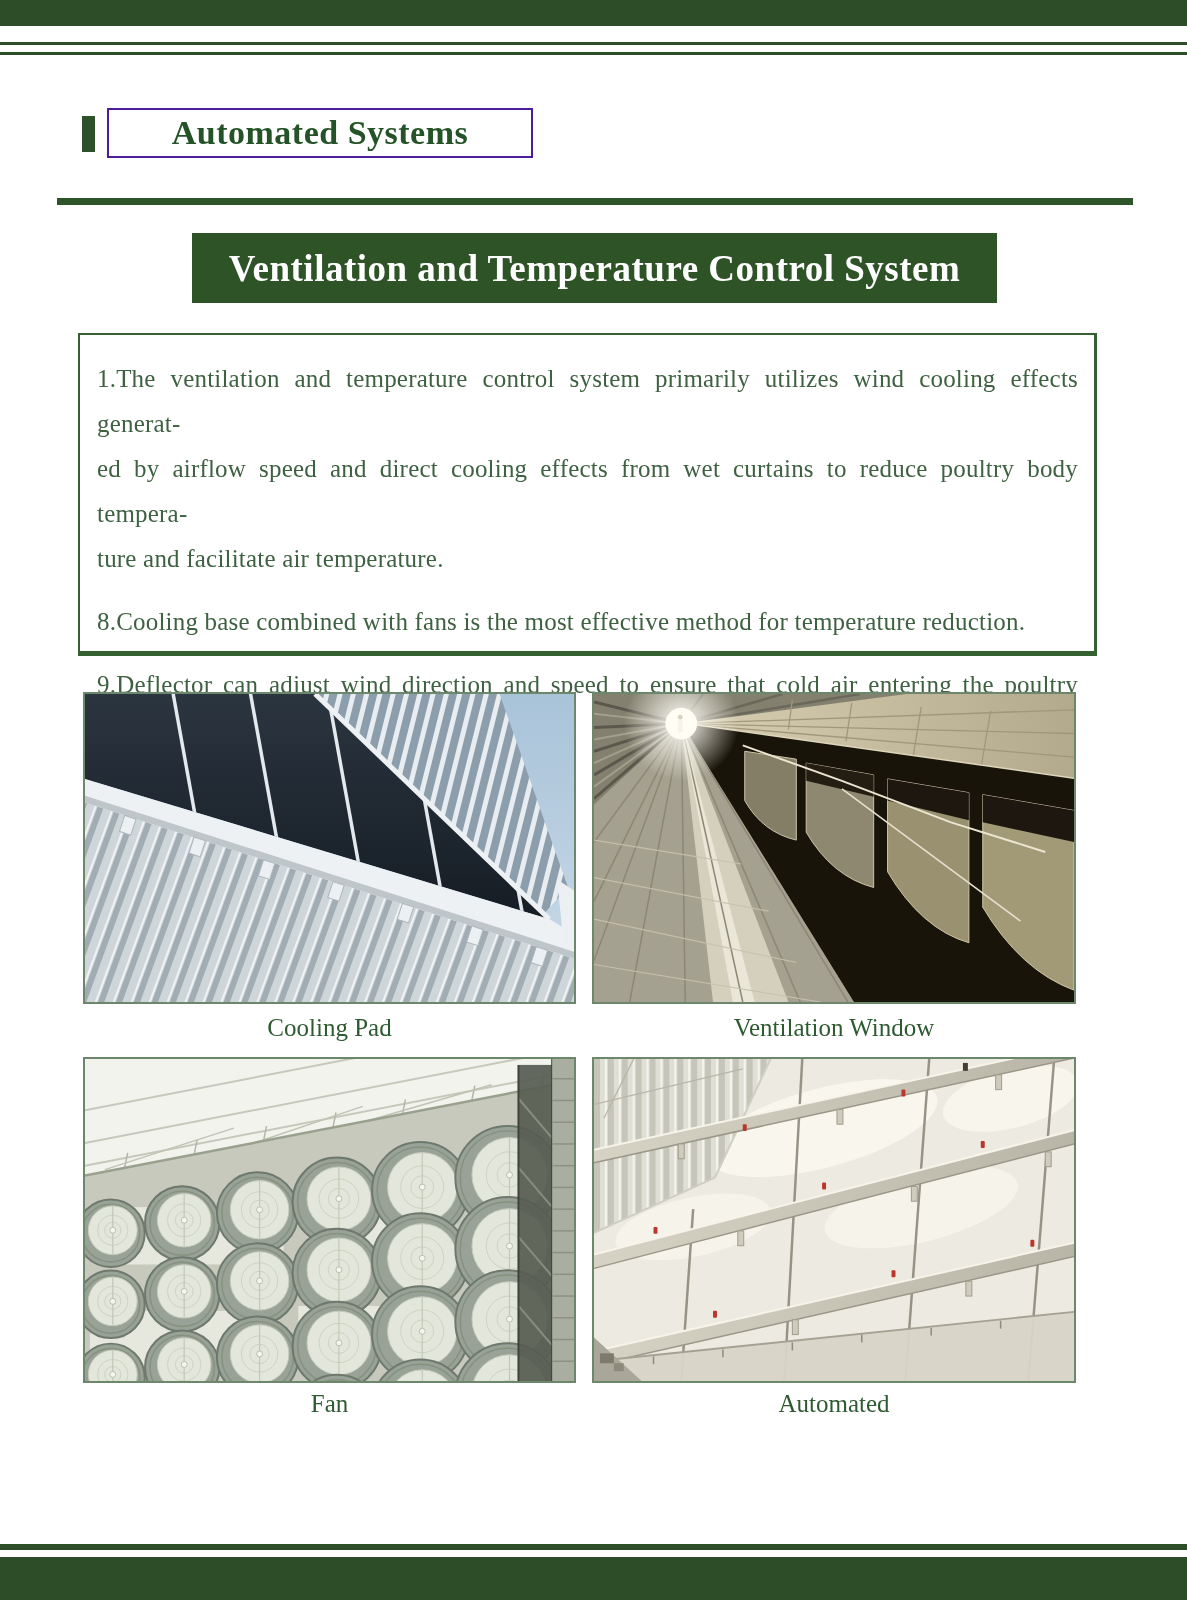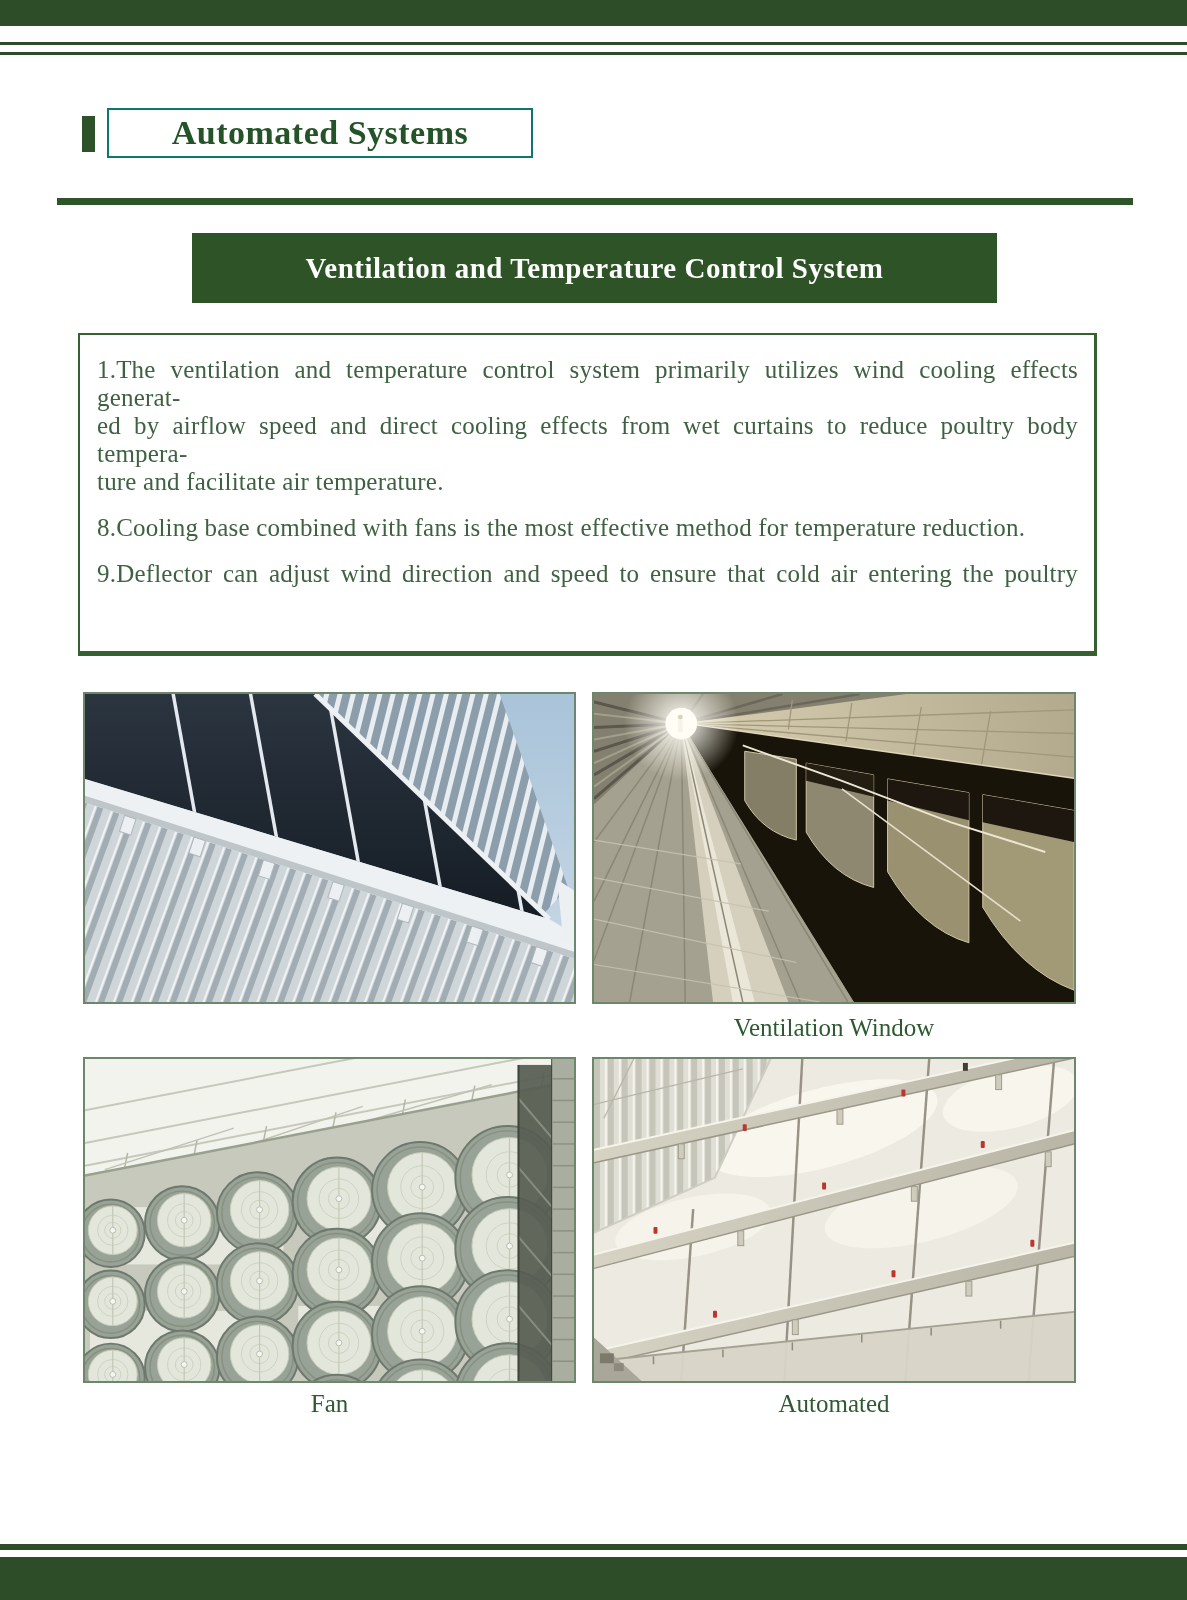--- a/index.html
+++ b/index.html
@@ -6,34 +6,34 @@
   html,body { background:#ffffff; }
   body { font-family:"Liberation Serif", serif; }
   .page { position:relative; width:1187px; height:1600px; background:#fff; overflow:hidden; }
   .abs { position:absolute; }
 
   .topbar  { left:0; top:0; width:1187px; height:26px; background:#2d4d29; }
   .hline1  { left:0; top:42px; width:1187px; height:3px; background:#2d4d29; }
   .hline2  { left:0; top:52px; width:1187px; height:3px; background:#2d4d29; }
 
   .marker  { left:82px; top:116px; width:13px; height:36px; background:#2d5129; }
-  .titlebox{ left:107px; top:108px; width:426px; height:50px; border:2px solid #0f766e;
+  .titlebox{ left:107px; top:108px; width:426px; height:50px; border:2px solid #4c1d95;
              display:flex; align-items:center; justify-content:center; background:#fff; }
   .titlebox span { font-size:34px; font-weight:bold; color:#235326; letter-spacing:.5px; }
 
   .rule    { left:57px; top:198px; width:1076px; height:7px; background:#2d5529; }
 
   .banner  { left:192px; top:233px; width:805px; height:70px; background:#2d5327;
              display:flex; align-items:center; justify-content:center; }
-  .banner span { color:#ffffff; font-size:29px; font-weight:bold; letter-spacing:.5px; }
+  .banner span { color:#ffffff; font-size:37px; font-weight:bold; letter-spacing:.5px; }
 
   .infobox { left:78px; top:333px; width:1019px; height:323px; background:#fff;
              border:2px solid #35602f; border-bottom-width:5px; border-right-width:3px;
              padding:21px 16px 0 17px; }
-  .para { font-size:25px; color:#3e6141; line-height:28px; letter-spacing:.2px; }
+  .para { font-size:25px; color:#3e6141; line-height:45px; letter-spacing:.2px; }
   .para + .para { margin-top:18px; }
   .line { text-align:justify; }
   .line.stretch { text-align-last:justify; }
 
   .photo { position:absolute; border:2px solid #6d876d; background:#cfcfcf; overflow:hidden; }
   .photo svg { display:block; width:100%; height:100%; }
   #ph1 { left:83px;  top:692px;  width:493px; height:312px; }
   #ph2 { left:592px; top:692px;  width:484px; height:312px; }
   #ph3 { left:83px;  top:1057px; width:493px; height:326px; }
   #ph4 { left:592px; top:1057px; width:484px; height:326px; }
@@ -516,20 +516,21 @@
           <line x1="270" y1="279" x2="270" y2="287"></line>
         <line x1="340" y1="272" x2="340" y2="280"></line>
           <line x1="410" y1="265" x2="410" y2="273"></line>
       </g>
       <polygon points="0,282 48,326 0,326" fill="#a9a79a"></polygon>
       <rect x="6" y="298" width="14" height="10" fill="#7d7a6c"></rect>
       <rect x="20" y="308" width="10" height="8" fill="#8d8a7c"></rect>
     </svg>
   </div>
 
+  <div id="cap1" class="cap">Cooling Pad</div>
   <div id="cap2" class="cap">Ventilation Window</div>
   <div id="cap3" class="cap">Fan</div>
   <div id="cap4" class="cap">Automated</div>
 
   <div class="abs botline"></div>
   <div class="abs botbar"></div>
 
 </div>
 
 </body></html>

